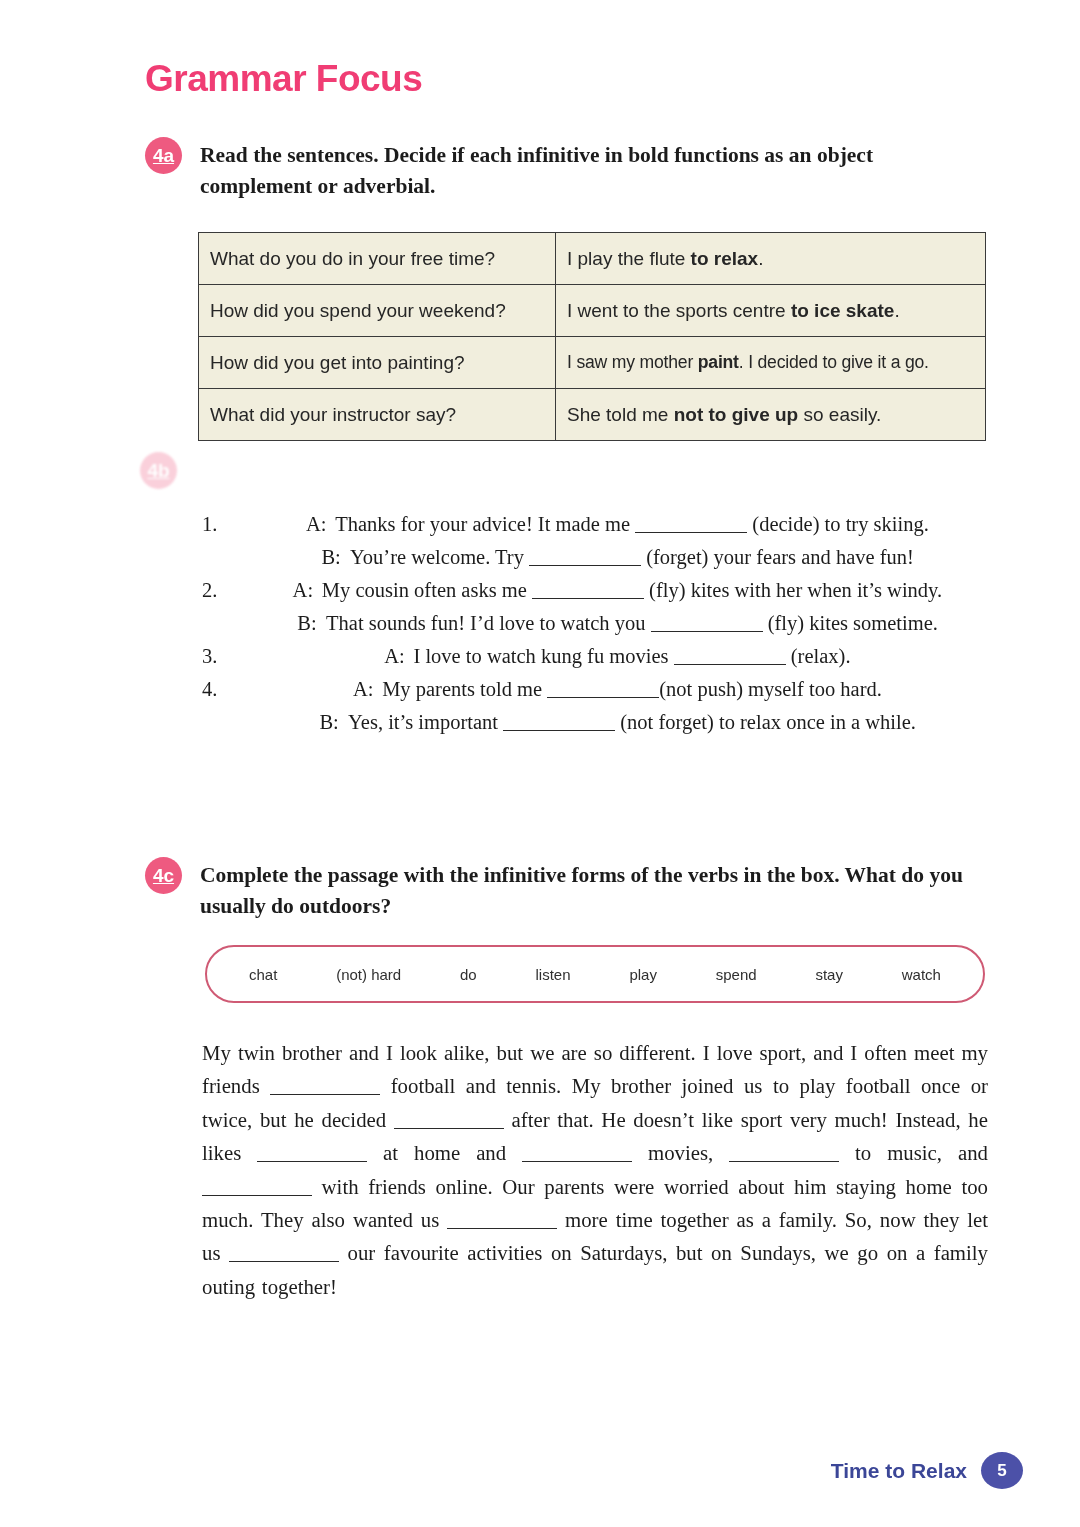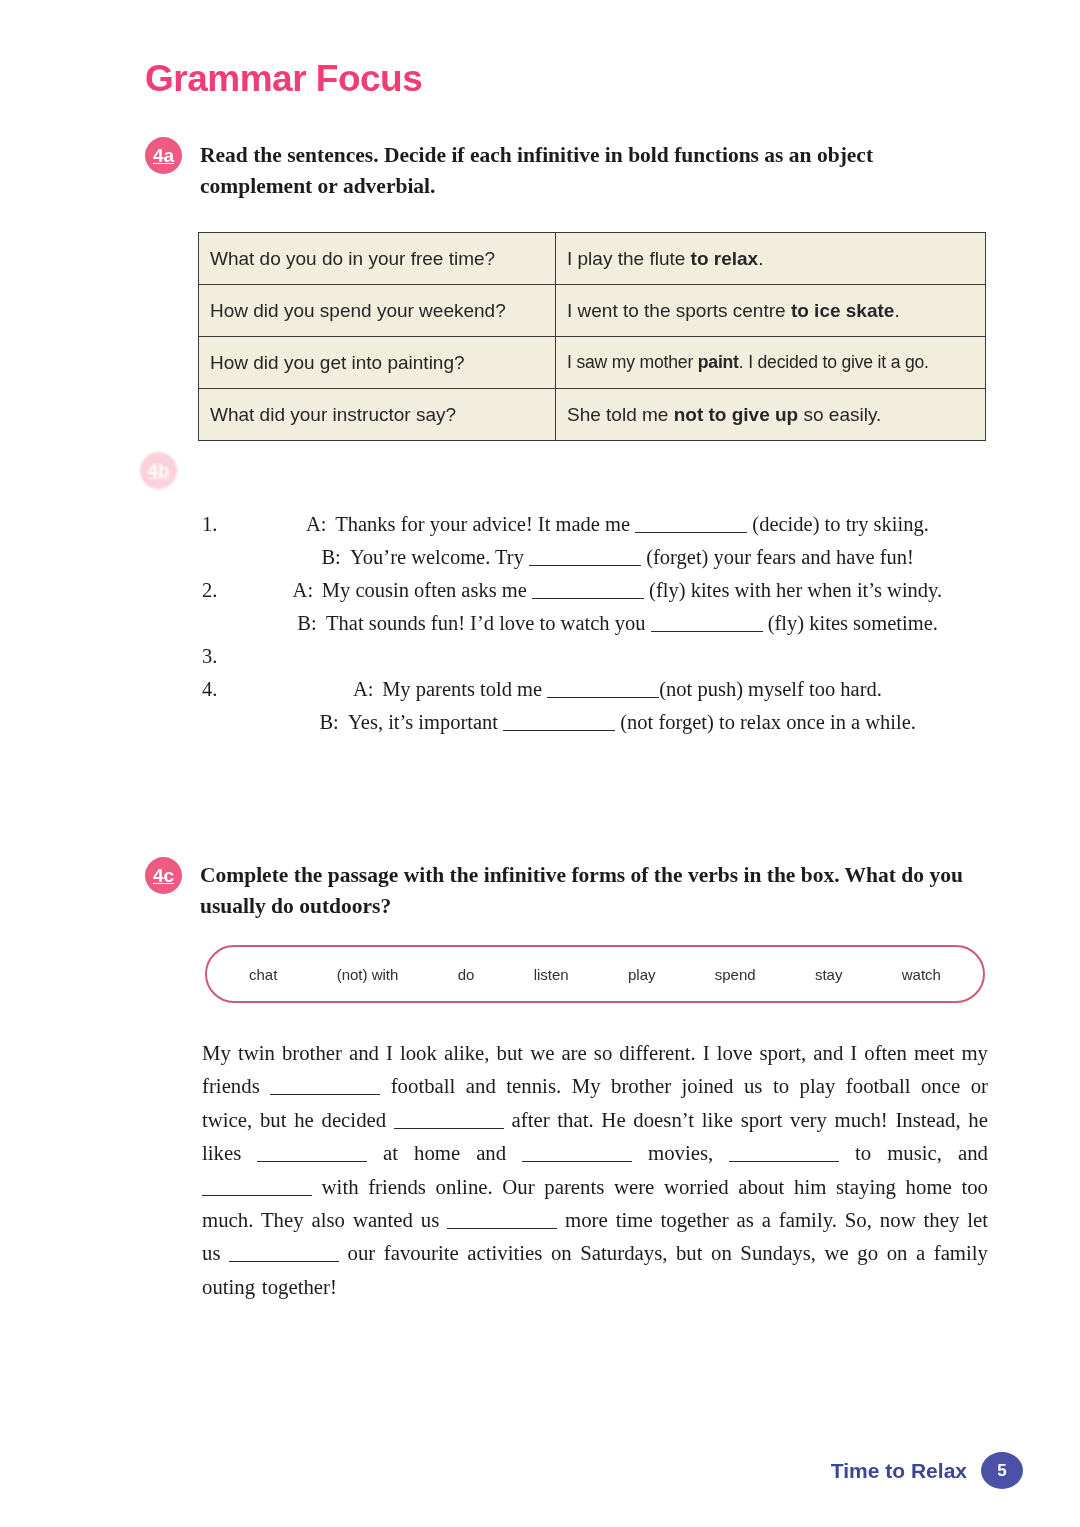--- a/index.html
+++ b/index.html
@@ -134,37 +134,38 @@
       <div class="conv-item">
         <span class="conv-num">2.</span>
         <div class="conv-lines">
           <div class="conv-line"><span class="speaker">A:</span>My cousin often asks me <span class="blank"></span> (fly) kites with her when it’s windy.</div>
           <div class="conv-line"><span class="speaker">B:</span>That sounds fun! I’d love to watch you <span class="blank"></span> (fly) kites sometime.</div>
         </div>
       </div>
       <div class="conv-item">
         <span class="conv-num">3.</span>
         <div class="conv-lines">
+          <div class="conv-line"><span class="speaker">A:</span>I love to watch kung fu movies <span class="blank"></span> (relax).</div>
         </div>
       </div>
       <div class="conv-item">
         <span class="conv-num">4.</span>
         <div class="conv-lines">
           <div class="conv-line"><span class="speaker">A:</span>My parents told me <span class="blank"></span>(not push) myself too hard.</div>
           <div class="conv-line"><span class="speaker">B:</span>Yes, it’s important <span class="blank"></span> (not forget) to relax once in a while.</div>
         </div>
       </div>
     </div>
 
   <div class="badge" style="left:145px;top:857px;">4c</div>
   <p class="instruction" style="top:860px;width:780px;">Complete the passage with the infinitive forms of the verbs in the box. What do you usually do outdoors?</p>
 
   <div class="word-box">
       <span>chat</span>
-      <span>(not) with</span>
+      <span>(not) hard</span>
       <span>do</span>
       <span>listen</span>
       <span>play</span>
       <span>spend</span>
       <span>stay</span>
       <span>watch</span>
     </div>
 
   <p class="passage">My twin brother and I look alike, but we are so different. I love sport, and I often meet my friends <span class="blank"></span> football and tennis. My brother joined us to play football once or twice, but he decided <span class="blank"></span> after that. He doesn’t like sport very much! Instead, he likes <span class="blank"></span> at home and <span class="blank"></span> movies, <span class="blank"></span> to music, and <span class="blank"></span> with friends online. Our parents were worried about him staying home too much. They also wanted us <span class="blank"></span> more time together as a family. So, now they let us <span class="blank"></span> our favourite activities on Saturdays, but on Sundays, we go on a family outing together!</p>
 

